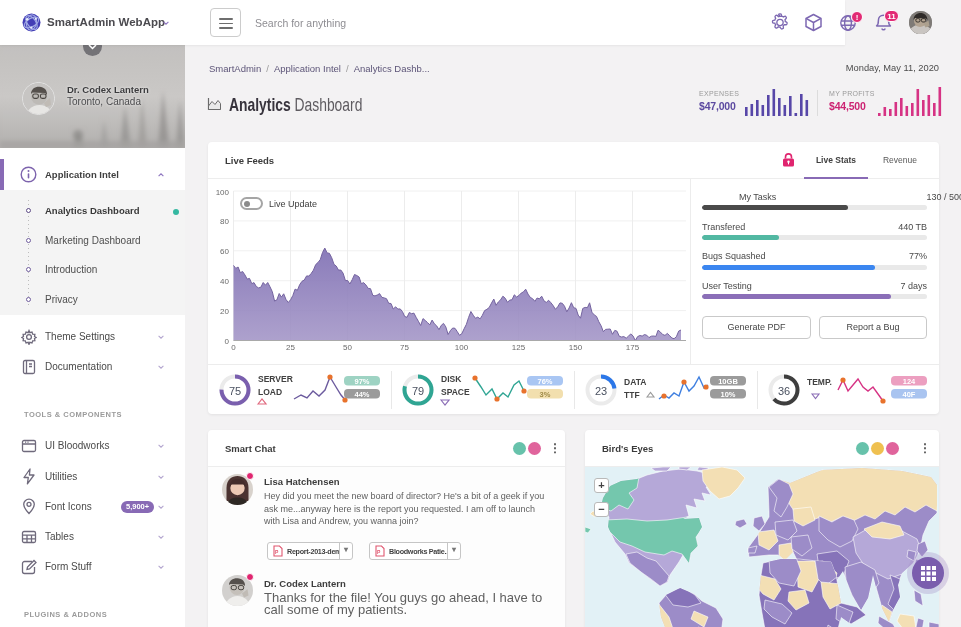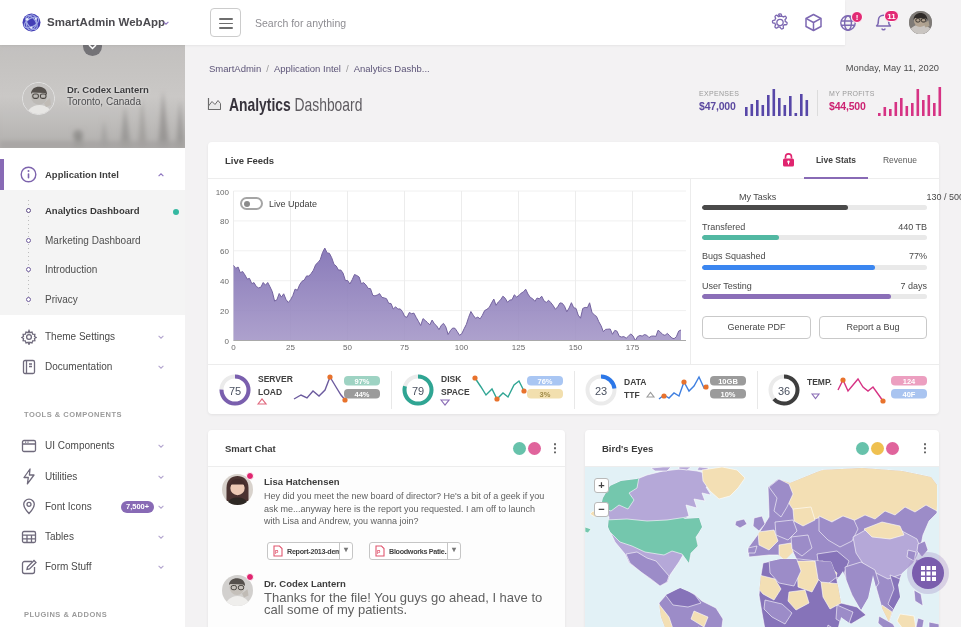--- a/index.html
+++ b/index.html
@@ -490,21 +490,21 @@
       </svg>
   </div>
   <div class="nav-label" style="top:365px;">TOOLS &amp; COMPONENTS</div>
   <div class="nav-item" style="top:386px;">
     <svg class="abs" style="left:21px;top:7px;" width="16" height="16" viewBox="0 0 16 16">
         <g stroke="#6f6a7c" stroke-width="1.3" fill="none">
           <rect x="1.5" y="2.5" width="13" height="11" rx="1.5"></rect>
           <path d="M1.5 6 L14.5 6 M4 4.2 L5.2 4.2 M6.4 4.2 L7.6 4.2"></path>
         </g>
       </svg>
-    <div class="txt">UI Components</div>
+    <div class="txt">UI Bloodworks</div>
     <svg class="chev" style="top:11px;" viewBox="0 0 10 10">
         <path d="M2 3.5 L5 6.5 L8 3.5" stroke="#b3a5cf" stroke-width="1.3" fill="none"></path>
       </svg>
   </div>
   <div class="nav-item" style="top:417px;">
     <svg class="abs" style="left:22px;top:6px;" width="14" height="17" viewBox="0 0 14 17">
         <path d="M8 1 L2 9.5 L6.3 9.5 L5.4 15.8 L12 7 L7.4 7 Z" stroke="#6f6a7c" stroke-width="1.3" fill="none" stroke-linejoin="round"></path>
       </svg>
     <div class="txt">Utilities</div>
     <svg class="chev" style="top:11px;" viewBox="0 0 10 10">
@@ -512,21 +512,21 @@
       </svg>
   </div>
   <div class="nav-item" style="top:447px;">
     <svg class="abs" style="left:22px;top:6px;" width="14" height="17" viewBox="0 0 14 17">
         <g stroke="#6f6a7c" stroke-width="1.3" fill="none">
           <path d="M7 15.5 C7 15.5 12.3 9.9 12.3 6.3 C12.3 3.4 9.9 1.2 7 1.2 C4.1 1.2 1.7 3.4 1.7 6.3 C1.7 9.9 7 15.5 7 15.5 Z"></path>
           <circle cx="7" cy="6.3" r="2"></circle>
         </g>
       </svg>
     <div class="txt">Font Icons</div>
-    <div class="abs" style="left:121px;top:9px;height:12px;border-radius:6px;background:#886ab5;color:#fff;font-size:7.5px;font-weight:bold;line-height:12px;padding:0 5px;">7,500+</div>
+    <div class="abs" style="left:121px;top:9px;height:12px;border-radius:6px;background:#886ab5;color:#fff;font-size:7.5px;font-weight:bold;line-height:12px;padding:0 5px;">5,900+</div>
     <svg class="chev" style="top:11px;" viewBox="0 0 10 10">
         <path d="M2 3.5 L5 6.5 L8 3.5" stroke="#b3a5cf" stroke-width="1.3" fill="none"></path>
       </svg>
   </div>
   <div class="nav-item" style="top:477px;">
     <svg class="abs" style="left:21px;top:7px;" width="16" height="16" viewBox="0 0 16 16">
         <g stroke="#6f6a7c" stroke-width="1.3" fill="none">
           <rect x="1.5" y="2.5" width="13" height="11" rx="1.5"></rect>
           <path d="M1.5 6.2 L14.5 6.2 M1.5 9.8 L14.5 9.8 M6 6.2 L6 13.5 M10.5 6.2 L10.5 13.5"></path>
         </g>

